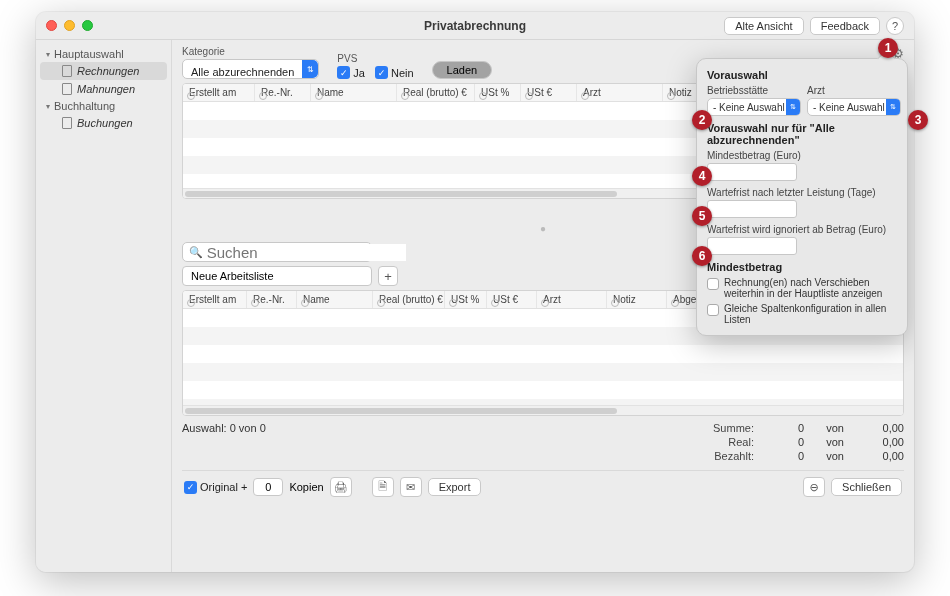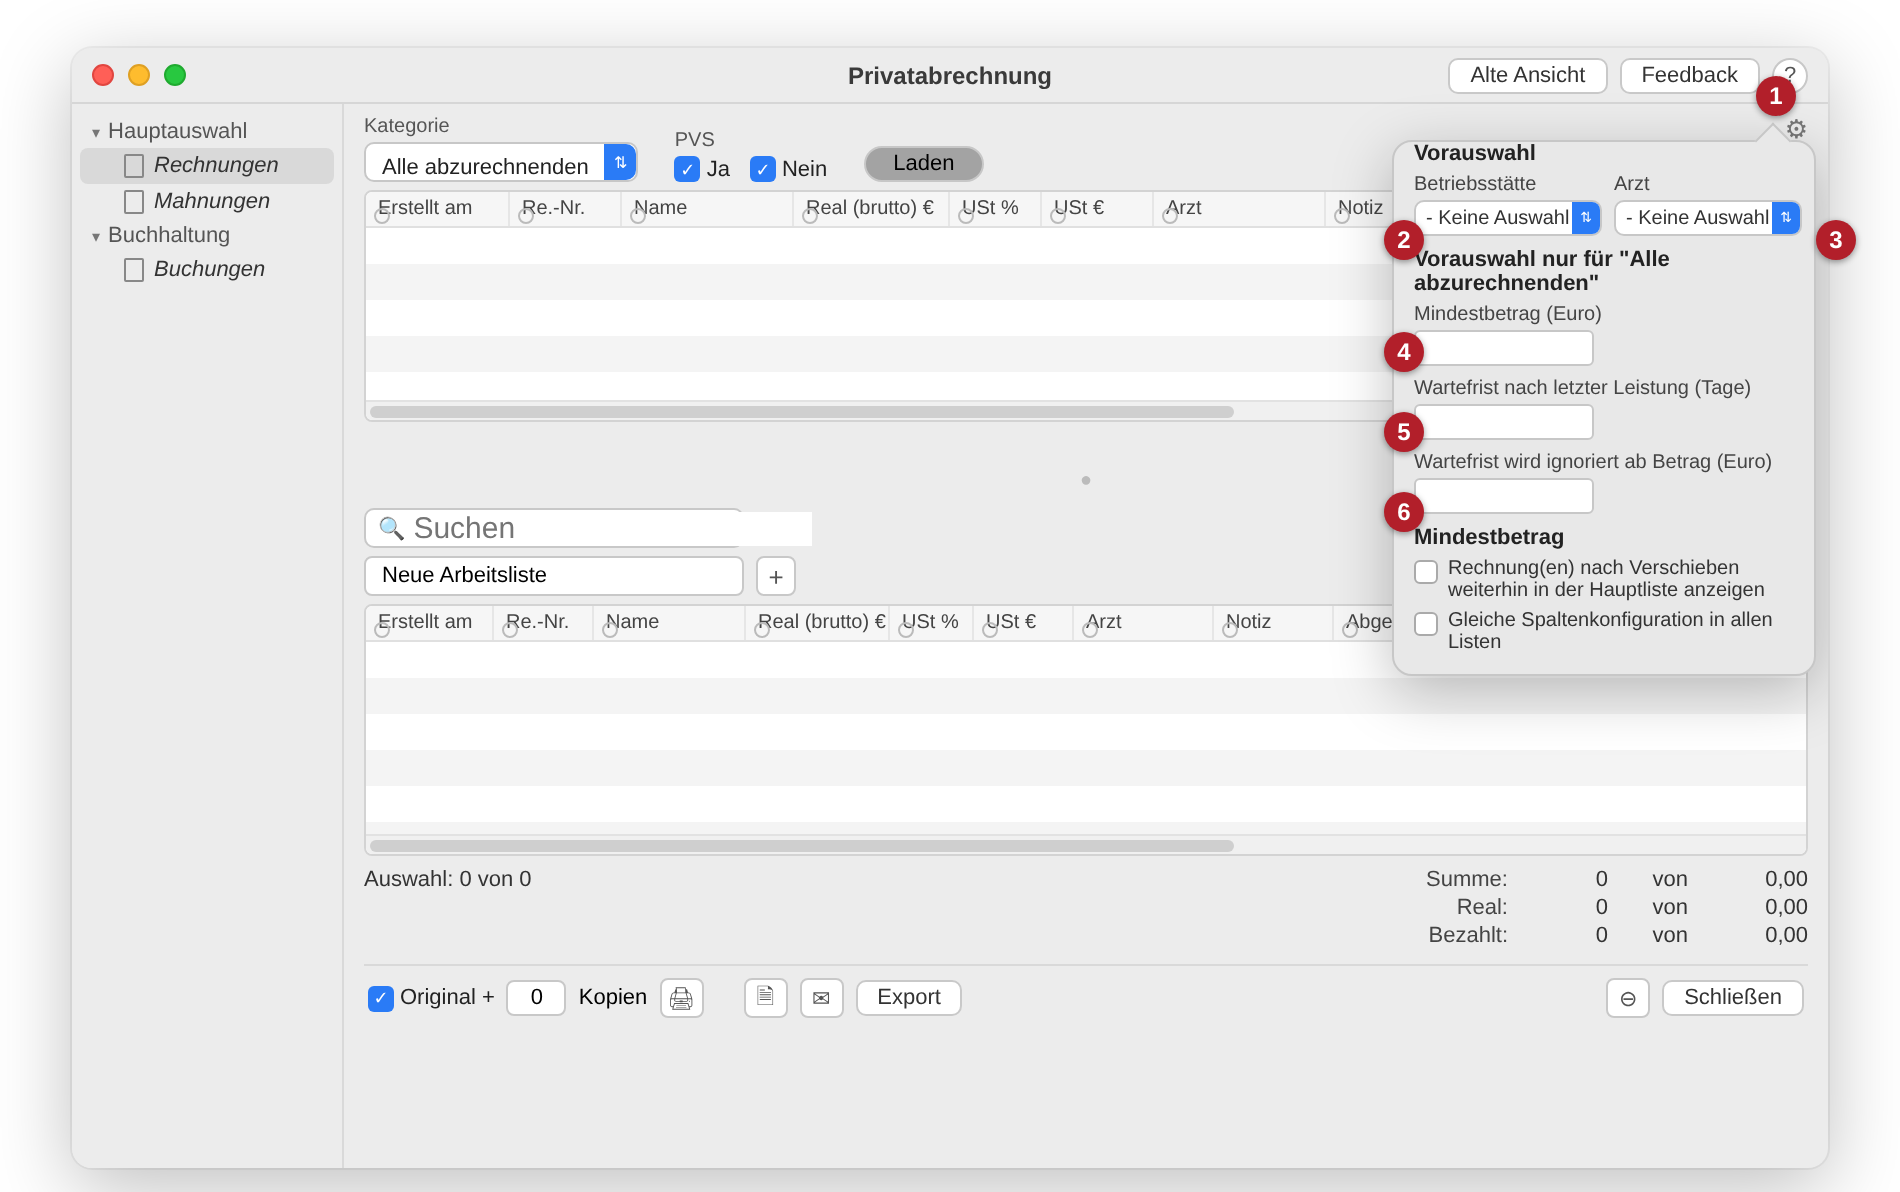--- a/index.html
+++ b/index.html
@@ -1,17 +1,17 @@
 <!DOCTYPE html>
 <html><head>
 <meta charset="utf-8">
 <style>
 * { box-sizing: border-box; margin: 0; padding: 0; font-family: -apple-system, "Helvetica Neue", Arial, sans-serif; }
 body { background: #fff; width: 950px; height: 596px; position: relative; overflow: hidden; }
-.window { position: absolute; left: 36px; top: 24px; width: 878px; height: 560px; background: #ececec; border-radius: 10px; box-shadow: 0 10px 40px rgba(0,0,0,.25), 0 0 0 1px rgba(0,0,0,.05); display: flex; flex-direction: column; overflow: hidden; }
+.window { position: absolute; left: 36px; top: 12px; width: 878px; height: 560px; background: #ececec; border-radius: 10px; box-shadow: 0 10px 40px rgba(0,0,0,.25), 0 0 0 1px rgba(0,0,0,.05); display: flex; flex-direction: column; overflow: hidden; }
 .titlebar { height: 28px; display: flex; align-items: center; padding: 0 10px; position: relative; background: #ececec; border-bottom: 1px solid #d6d6d6; }
 .traffic { display: flex; gap: 7px; }
 .dot { width: 11px; height: 11px; border-radius: 50%; }
 .dot.red { background:#ff5f57; border:1px solid #e14640;}
 .dot.yellow { background:#febc2e; border:1px solid #dfa023;}
 .dot.green { background:#28c840; border:1px solid #1faa2f;}
 .title { position:absolute; left:0; right:0; text-align:center; font-size:12px; font-weight:600; color:#3a3a3a; pointer-events:none;}
 .tb-right { margin-left:auto; display:flex; gap:6px; align-items:center;}
 .mac-btn { background:#fff; border:1px solid #c9c9c9; border-radius:5px; padding:2px 10px; font-size:11px; color:#333; cursor:pointer;}
 .help { width:18px; height:18px; border:1px solid #c8c8c8; border-radius:50%; display:flex; align-items:center; justify-content:center; font-size:11px; color:#555; background:#fff;}
@@ -47,21 +47,21 @@
 .wlname { background:#fff; border:1px solid #c8c8c8; border-radius:4px; font-size:11px; padding:3px 8px; width:190px;}
 .plusbtn { width:20px; height:20px; border:1px solid #c8c8c8; border-radius:4px; background:#fff; display:flex; align-items:center; justify-content:center; font-size:13px; color:#555;}
 .totals { display:flex; justify-content:space-between; font-size:11px; color:#333; padding-top:2px;}
 .totgrid { display:grid; grid-template-columns:auto 40px 30px 50px; gap:2px 10px; justify-items:end;}
 .totgrid .lbl { color:#444;}
 .footer { display:flex; align-items:center; gap:6px; padding-top:6px; font-size:11px; border-top:1px solid #d9d9d9; margin-top:4px; padding:6px 2px 2px;}
 .footer .spacer { flex:1;}
 .icbtn { width:22px; height:20px; border:1px solid #c8c8c8; border-radius:4px; background:#fff; display:flex; align-items:center; justify-content:center; font-size:11px; color:#555;}
 .kopien { width:30px; height:18px; border:1px solid #c8c8c8; border-radius:4px; background:#fff; text-align:center; font-size:11px;}
 
-.popover { position:absolute; right:6px; top:46px; width:212px; background:#e8e8e8; border:1px solid #c7c7c7; border-radius:10px; box-shadow:0 8px 30px rgba(0,0,0,.25); padding:0 10px 10px 10px; font-size:10px; color:#333; z-index:50;}
+.popover { position:absolute; right:6px; top:46px; width:212px; background:#e8e8e8; border:1px solid #c7c7c7; border-radius:10px; box-shadow:0 8px 30px rgba(0,0,0,.25); padding:10px 10px 10px 10px; font-size:10px; color:#333; z-index:50;}
 .popover::before { content:""; position:absolute; top:-7px; right:14px; width:12px; height:12px; background:#e8e8e8; border-left:1px solid #c7c7c7; border-top:1px solid #c7c7c7; transform:rotate(45deg);}
 .popover b { font-size:11px; font-weight:600; display:block; margin:6px 0 4px; color:#222;}
 .popover b:first-child { margin-top:0;}
 .prow { display:flex; gap:6px;}
 .plabel { font-size:10px; color:#444; margin-bottom:2px;}
 .pinput { background:#fff; border:1px solid #c7c7c7; border-radius:3px; height:18px; width:100%; font-size:11px; padding:0 4px;}
 .pselect { display:flex; align-items:center; background:#fff; border:1px solid #c7c7c7; border-radius:5px; height:18px; font-size:10px; overflow:hidden; width:94px;}
 .pselect .txt { flex:1; padding:0 5px; white-space:nowrap; overflow:hidden;}
 .pselect .arrs { background:#2a7bf6; color:#fff; width:14px; height:100%; display:flex; align-items:center; justify-content:center; font-size:7px;}
 .pchk { display:flex; align-items:flex-start; gap:5px; font-size:10px; color:#333; margin-top:4px;}

